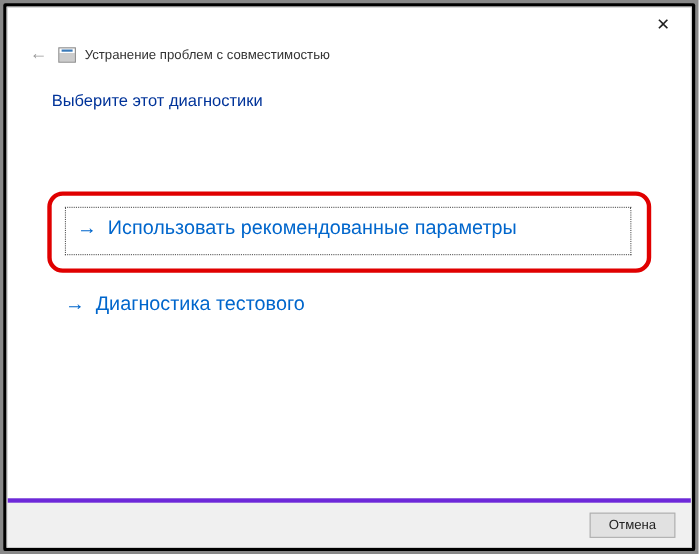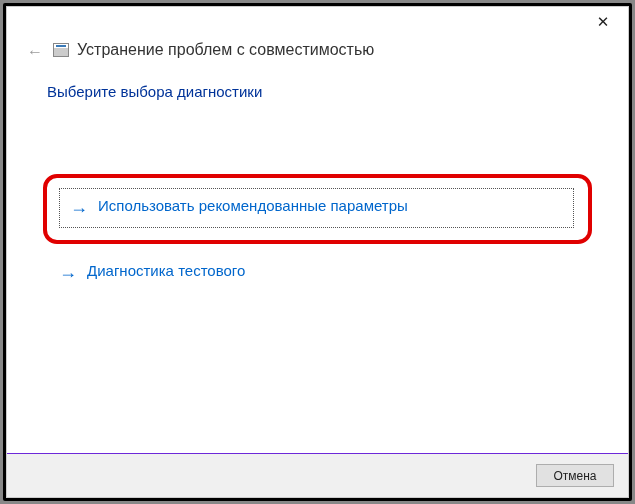--- a/index.html
+++ b/index.html
@@ -58,21 +58,21 @@
     position: relative;
   }
   .app-icon::after {
     content: "";
     position: absolute;
     top: 1px; left: 2px;
     width: 10px; height: 2px;
     background: #3a7ab8;
   }
   .header-title {
-    font-size: 16px;
+    font-size: 12px;
     color: #333;
   }
   .content {
     padding: 14px 40px 10px 40px;
   }
   .heading {
     font-size: 15px;
     color: #003399;
     margin-bottom: 78px;
   }
@@ -106,34 +106,34 @@
   }
   .opt-arrow {
     font-size: 18px;
     color: #0066cc;
     line-height: 1;
     padding-top: 1px;
     flex: 0 0 auto;
   }
   .opt-text { flex: 1; }
   .opt-title {
-    font-size: 15px;
+    font-size: 18px;
     color: #0066cc;
     margin-bottom: 3px;
   }
   .opt-desc {
     font-size: 11px;
     color: #555;
     line-height: 1.35;
   }
   .footer {
     position: absolute;
     bottom: 0; left: 0; right: 0;
     background: #f0f0f0;
-    border-top: 1px solid #6d28d9;
+    border-top: 4px solid #6d28d9;
     height: 44px;
     display: flex;
     align-items: center;
     justify-content: flex-end;
     padding: 0 14px;
   }
   .btn {
     min-width: 78px;
     height: 23px;
     background: #e1e1e1;
@@ -160,21 +160,21 @@
     </div>
   </div>
 
   <div class="header">
     <span class="back-arrow">←</span>
     <span class="app-icon"></span>
     <span class="header-title">Устранение проблем с совместимостью</span>
   </div>
 
   <div class="content">
-    <div class="heading">Выберите выбора диагностики</div>
+    <div class="heading">Выберите этот диагностики</div>
 
     <div class="options">
 
       <div class="option highlighted">
         <div class="option-inner">
           <span class="opt-arrow">→</span>
           <div class="opt-text">
             <div class="opt-title">Использовать рекомендованные параметры</div>
           </div>
         </div>

